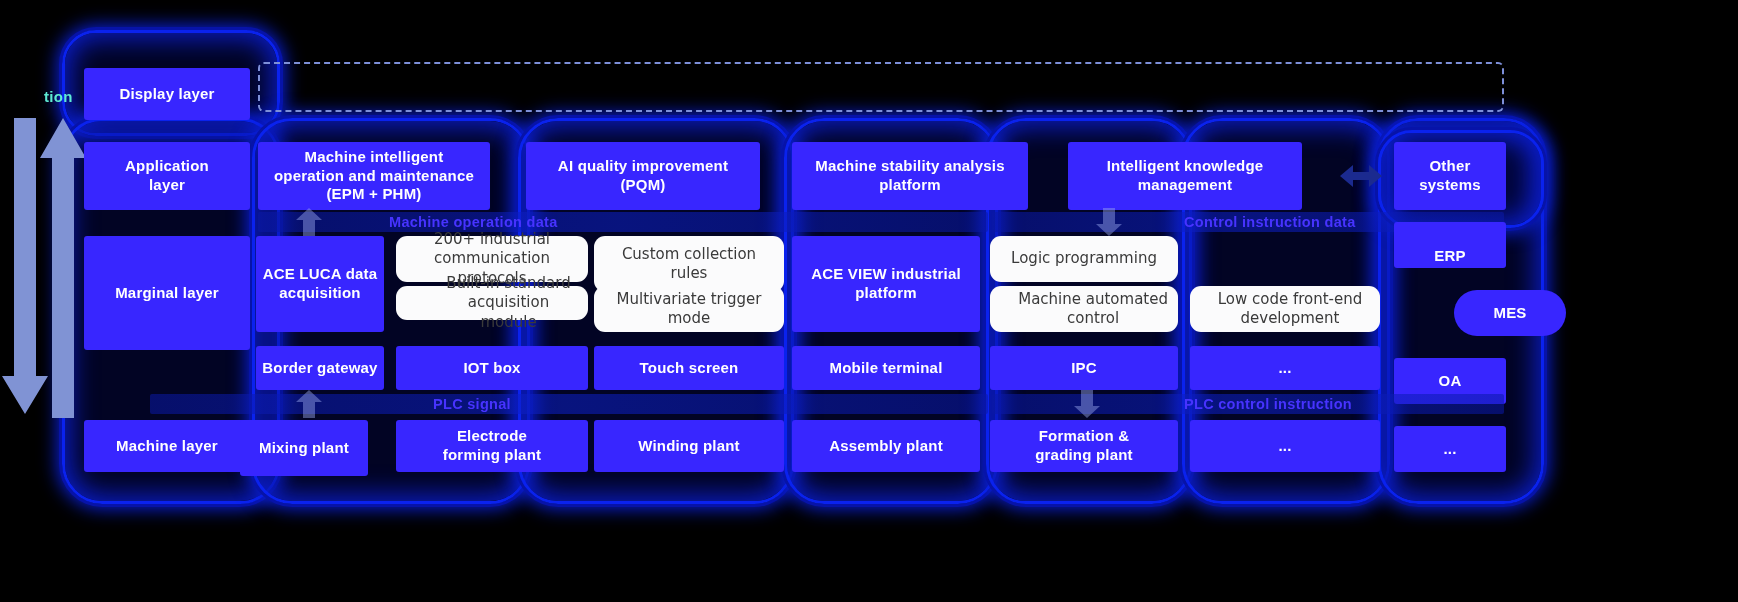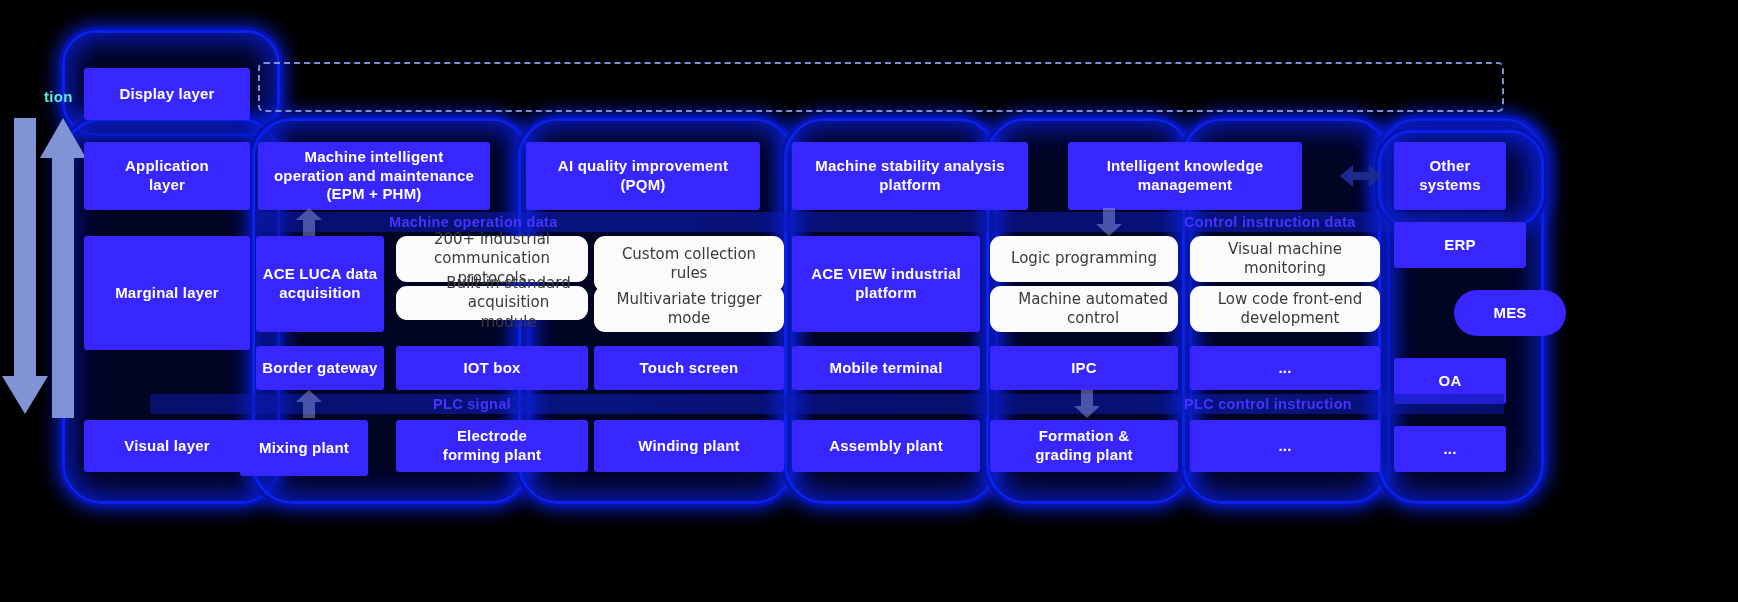--- a/index.html
+++ b/index.html
@@ -163,34 +163,30 @@
   </div>
 
   <div class="bx" style="left:792px;top:236px;width:188px;height:96px;white-space:pre-line;">
     <span>ACE VIEW industrial
 platform</span>
   </div>
 
   <div class="pill" style="left:990px;top:236px;width:188px;height:46px;white-space:pre-line;">
     <span>Logic programming</span>
   </div>
-  <div class="pill" style="left:1190px;top:236px;width:190px;height:46px;white-space:pre-line;">
-    <span>Visual machine
-monitoring</span>
-  </div>
   <div class="pill" style="left:990px;top:286px;width:188px;height:46px;white-space:pre-line;justify-content:flex-end;">
     <span>Machine automated
 control</span>
   </div>
   <div class="pill" style="left:1190px;top:286px;width:190px;height:46px;white-space:pre-line;padding-left:20px;">
     <span>Low code front-end
 development</span>
   </div>
 
-  <div class="bx" style="left:1394px;top:222px;width:132px;height:46px;">
+  <div class="bx" style="left:1394px;top:222px;width:112px;height:46px;align-items:flex-end;">
     <span>ERP</span>
   </div>
   <div class="bx" style="left:1454px;top:290px;width:112px;height:46px;border-radius:23px;">
     <span>MES</span>
   </div>
   <div class="bx" style="left:1394px;top:358px;width:112px;height:46px;">
     <span>OA</span>
   </div>
   <div class="bx" style="left:1394px;top:426px;width:112px;height:46px;">
     <span>...</span>
@@ -222,21 +218,21 @@
     <polygon points="13,0 26,12 19,12 19,28 7,28 7,12 0,12" fill="#9aa8ee"></polygon>
   </svg>
   <div class="chan" style="left:412px;top:396px;">PLC signal</div>
 
   <svg class="farrow" style="left:1074px;top:390px;">
     <polygon points="7,0 19,0 19,16 26,16 13,28 0,16 7,16" fill="#9aa8ee"></polygon>
   </svg>
   <div class="chan" style="left:1163px;top:396px;">PLC control instruction</div>
 
   <div class="bx" style="left:84px;top:420px;width:166px;height:52px;">
-    <span>Visual layer</span>
+    <span>Machine layer</span>
   </div>
 
   <div class="bx" style="left:240px;top:420px;width:128px;height:56px;">
     <span>Mixing plant</span>
   </div>
   <div class="bx" style="left:396px;top:420px;width:192px;height:52px;white-space:pre-line;">
     <span>Electrode
 forming plant</span>
   </div>
   <div class="bx" style="left:594px;top:420px;width:190px;height:52px;">

